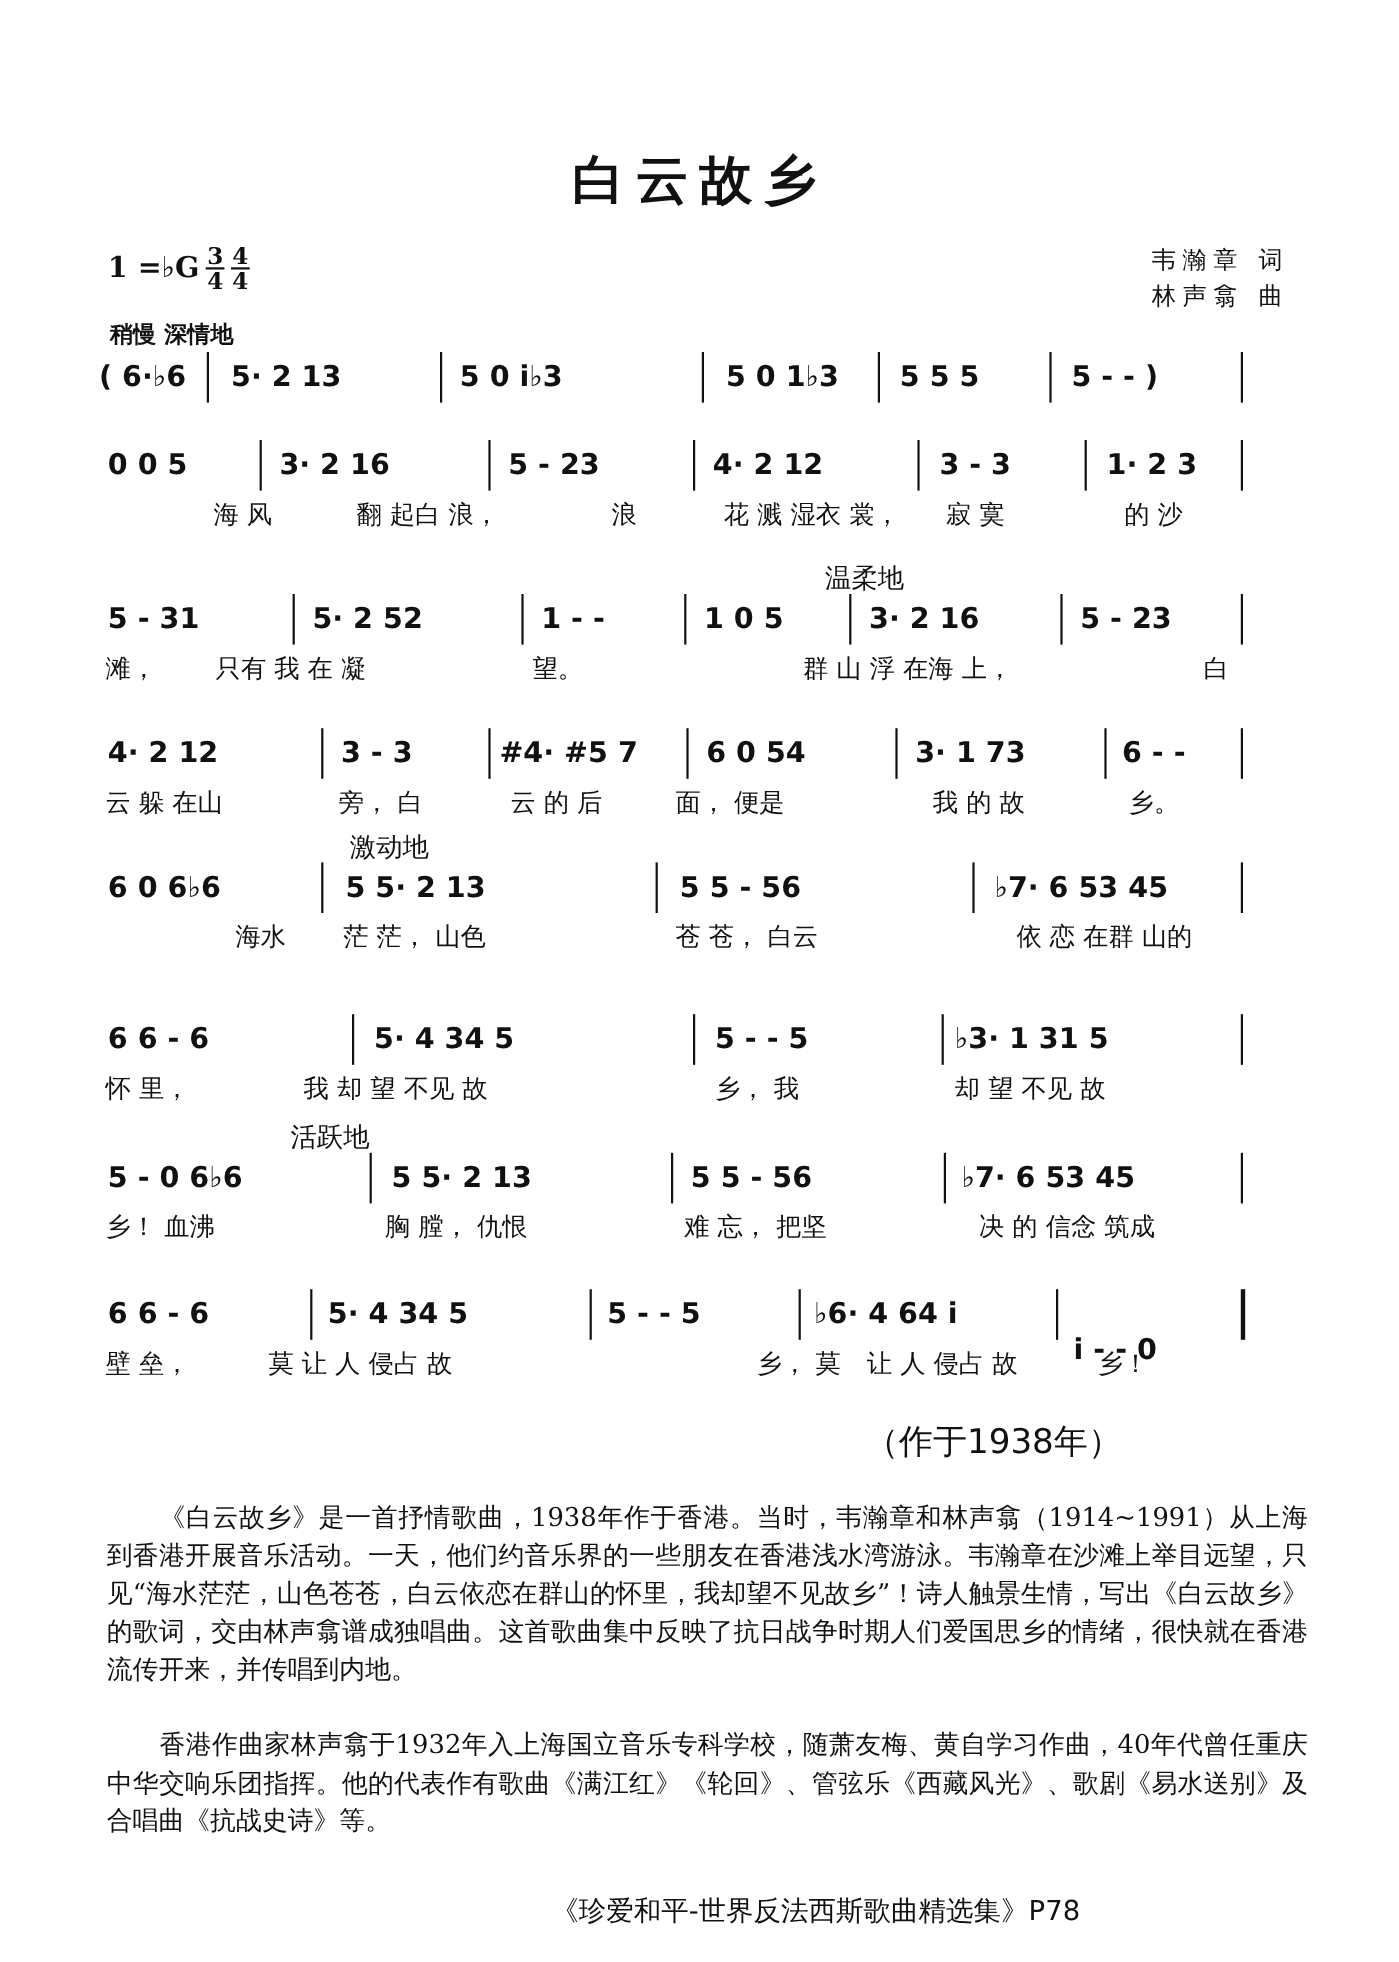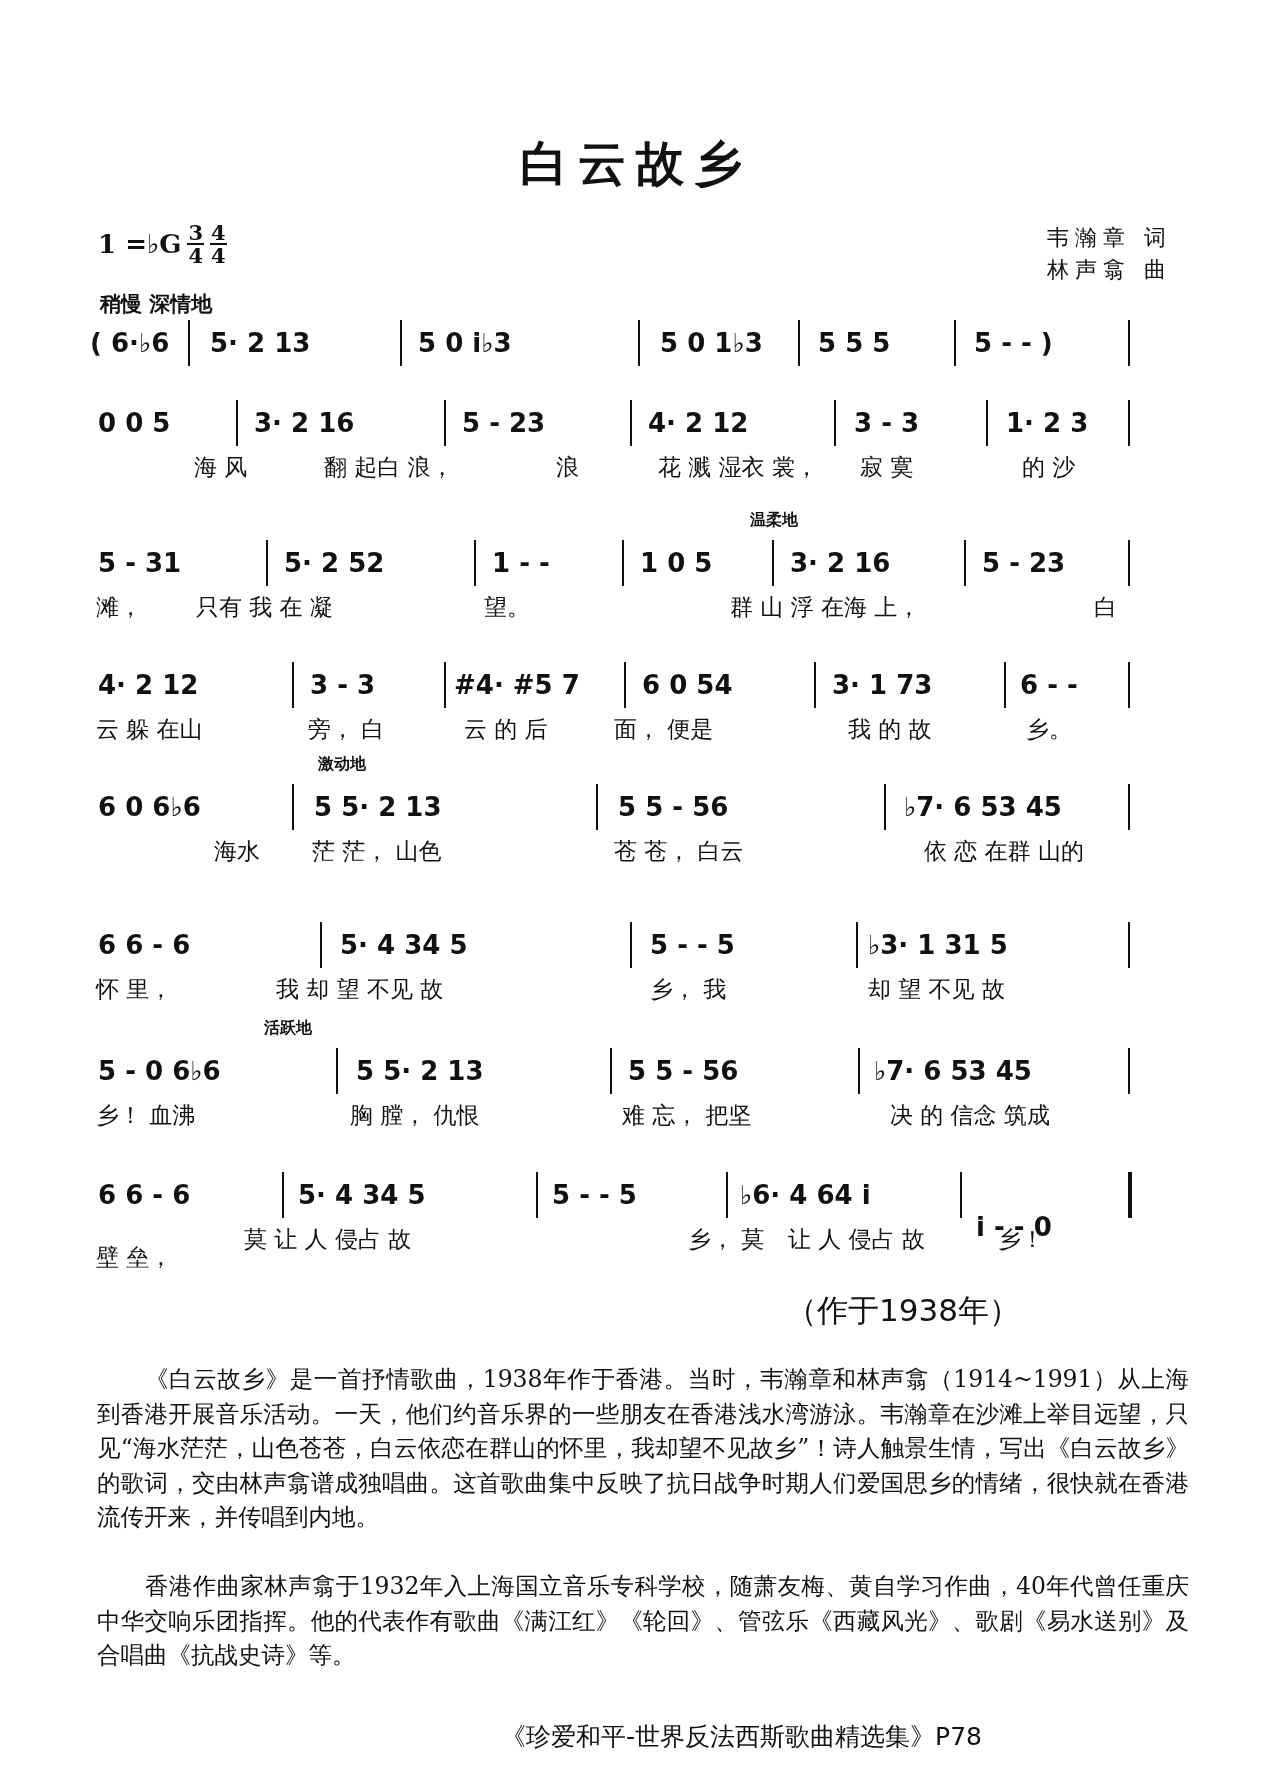--- a/index.html
+++ b/index.html
@@ -11,21 +11,21 @@
   .frac .num{border-bottom:2px solid #111;padding:0 1px;}
   .credits{right:100px;top:222px;font-size:22px;line-height:32px;text-align:right;letter-spacing:6px;font-family:"DejaVu Serif","Liberation Serif",serif;}
   .tempo{left:100px;top:290px;font-size:21px;font-weight:bold;}
   .system{left:98px;width:1080px;}
   .notes{position:relative;height:48px;font-size:26px;font-weight:bold;}
   .lyrics{position:relative;height:40px;font-size:23px;font-family:"DejaVu Serif","Liberation Serif",serif;}
   .tok{position:absolute;top:8px;white-space:nowrap;}
   .bar{position:absolute;top:0;width:2px;height:46px;background:#111;}
   .bar.end{width:4px;}
   .ly{position:absolute;top:4px;white-space:nowrap;}
-  .expr{position:absolute;font-size:16px;font-weight:bold;top:-30px;}
+  .expr{position:absolute;font-size:24px;font-weight:normal;top:-30px;}
   .footer-year{right:252px;top:1290px;font-size:31px;}
   .para{left:97px;width:1092px;font-size:23.5px;line-height:34.5px;text-indent:48px;text-align:justify;font-family:"DejaVu Serif","Liberation Serif",serif;}
   .source{right:290px;top:1720px;font-size:25px;}
 </style>
 </head>
 <body>
 
 <div class="abs title">白云故乡</div>
 
 <div class="abs key">
@@ -205,21 +205,21 @@
     <span class="tok" style="left:200px;">5· 4 34 5</span>
     <span class="bar" style="left:438px;"></span>
     <span class="tok" style="left:454px;">5 - - 5</span>
     <span class="bar" style="left:628px;"></span>
     <span class="tok" style="left:642px;">♭6· 4 64 i</span>
     <span class="bar" style="left:862px;"></span>
     <span class="tok" style="left:878px;margin-top:32px;">i - - 0</span>
     <span class="bar end" style="left:1030px;"></span>
   </div>
   <div class="lyrics">
-    <span class="ly" style="left:-2px;margin-top:18px;">壁 垒，</span>
+    <span class="ly" style="left:-2px;">壁 垒，</span>
     <span class="ly" style="left:146px;">莫 让 人 侵占 故</span>
     <span class="ly" style="left:590px;">乡， 莫</span>
     <span class="ly" style="left:690px;">让 人 侵占 故</span>
     <span class="ly" style="left:900px;">乡！</span>
   </div>
 </div>
 
 <div class="abs footer-year">（作于1938年）</div>
 
 <div class="abs para" style="top:1362px;">《白云故乡》是一首抒情歌曲，1938年作于香港。当时，韦瀚章和林声翕（1914~1991）从上海到香港开展音乐活动。一天，他们约音乐界的一些朋友在香港浅水湾游泳。韦瀚章在沙滩上举目远望，只见“海水茫茫，山色苍苍，白云依恋在群山的怀里，我却望不见故乡”！诗人触景生情，写出《白云故乡》的歌词，交由林声翕谱成独唱曲。这首歌曲集中反映了抗日战争时期人们爱国思乡的情绪，很快就在香港流传开来，并传唱到内地。</div>

